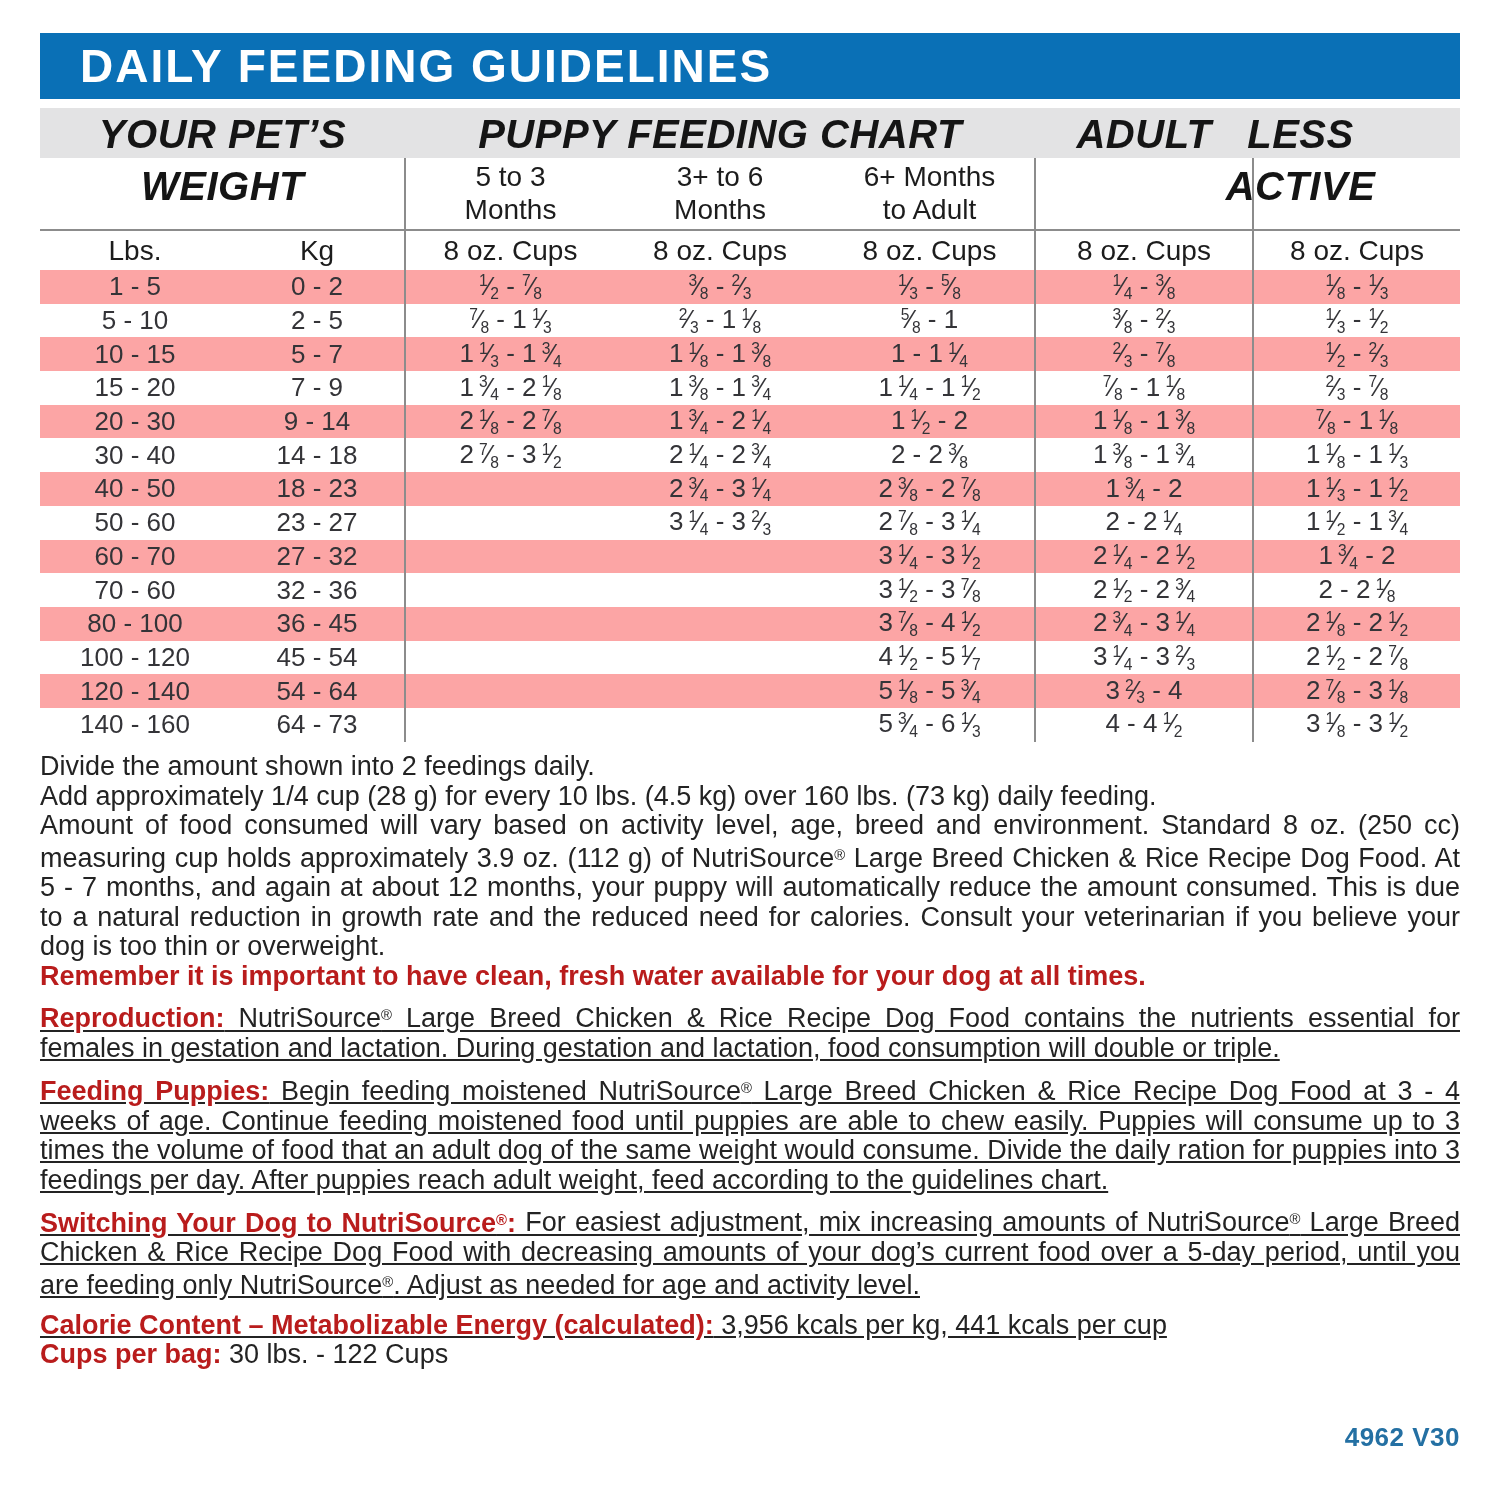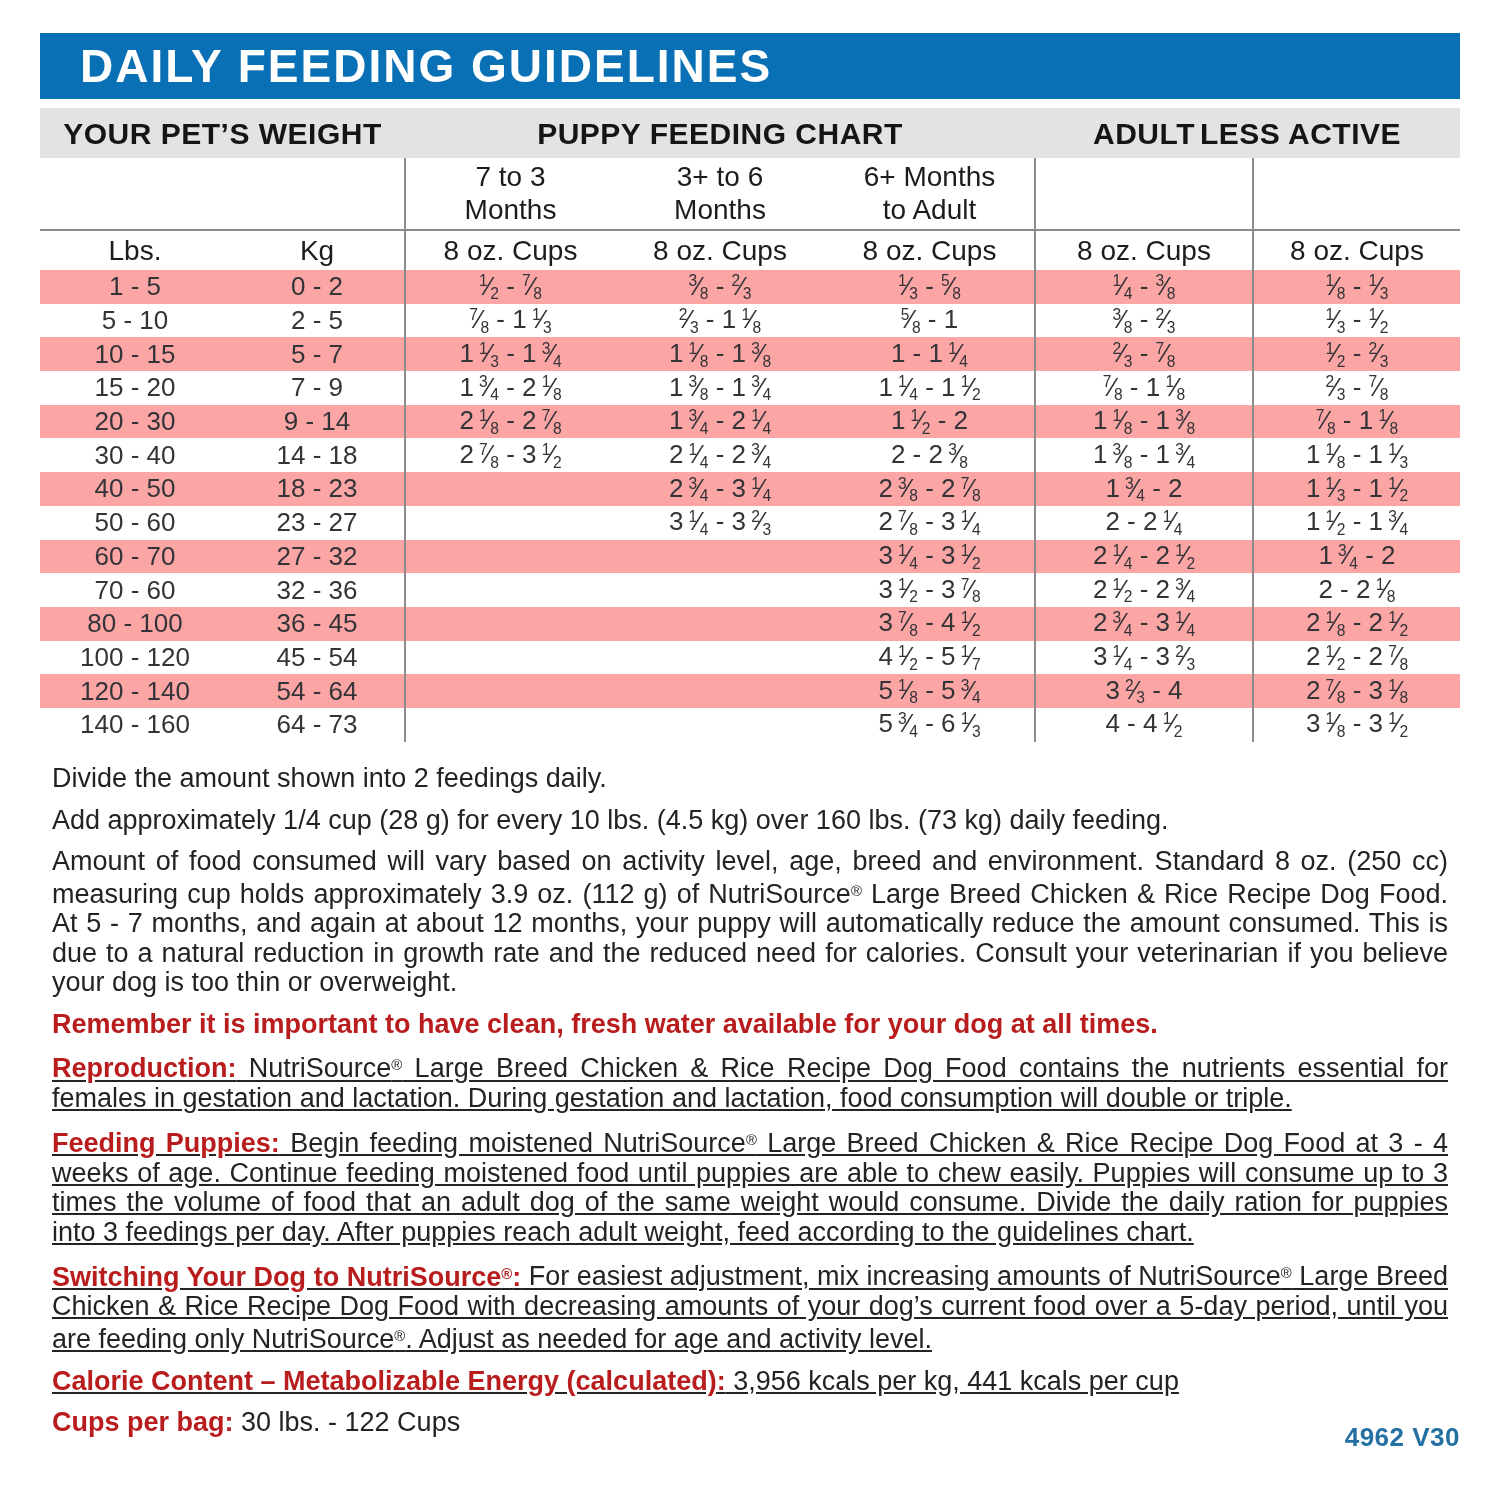--- a/index.html
+++ b/index.html
@@ -15,22 +15,23 @@
     font-size:46px; font-weight:bold; letter-spacing:2px;
     line-height:66px; padding-left:40px; box-sizing:border-box;
   }
   
   .section-band {
     position:absolute; left:40px; top:108px; width:1420px; height:50px;
     background:#e3e3e4;
   }
   .section-band span {
     position:absolute; top:0; height:50px; line-height:52px;
-    font-weight:bold; font-size:30px; color:#151515; text-align:center;
+    font-weight:bold; font-size:40px; color:#151515; text-align:center;
     letter-spacing:0.5px;
+    font-style:italic;
   }
   .sec-weight { left:0;    width:365px; }
   .sec-puppy  { left:365px; width:630px; }
   .sec-adult  { left:995px; width:218px; }
   .sec-less   { left:1157px; width:207px; }
 
   
   table.feed {
     position:absolute; left:40px; top:158px; width:1420px;
     border-collapse:collapse; table-layout:fixed;
@@ -44,21 +45,21 @@
 
   .fr { white-space:nowrap; }
   .fr sup { font-size:0.60em; vertical-align:0.52em; margin-right:-0.06em; }
   .fr sub { font-size:0.60em; vertical-align:-0.30em; margin-left:-0.06em; }
 
   
   .notes {
     position:absolute; left:40px; top:752px; width:1420px;
     font-size:27px; line-height:29.5px; color:#232323; text-align:justify;
   }
-  .notes p { margin:12px; }
+  .notes p { margin:0; }
   .notes p.gap { margin-top:10px;text-decoration:underline; }
   .notes b { color:#b91c1c; }
   sup.reg { font-size:0.55em; vertical-align:0.5em; }
 
   .footer-code {
     position:absolute; right:40px; top:1422px;
     font-size:26px; font-weight:bold; color:#2470a3; letter-spacing:0.5px;
   }
 </style>
 </head>
@@ -85,21 +86,21 @@
         <col style="width:210px">
         <col style="width:210px">
       <col style="width:218px">
         <col style="width:207px">
     </colgroup>
     <thead>
       <tr class="subhead">
         <td></td>
         <td></td>
         <td class="v">
-          <div>7 to 3</div>
+          <div>5 to 3</div>
           <div>Months</div>
         </td>
         <td>
           <div>3+ to 6</div>
           <div>Months</div>
         </td>
         <td>
           <div>6+ Months</div>
           <div>to Adult</div>
         </td>

